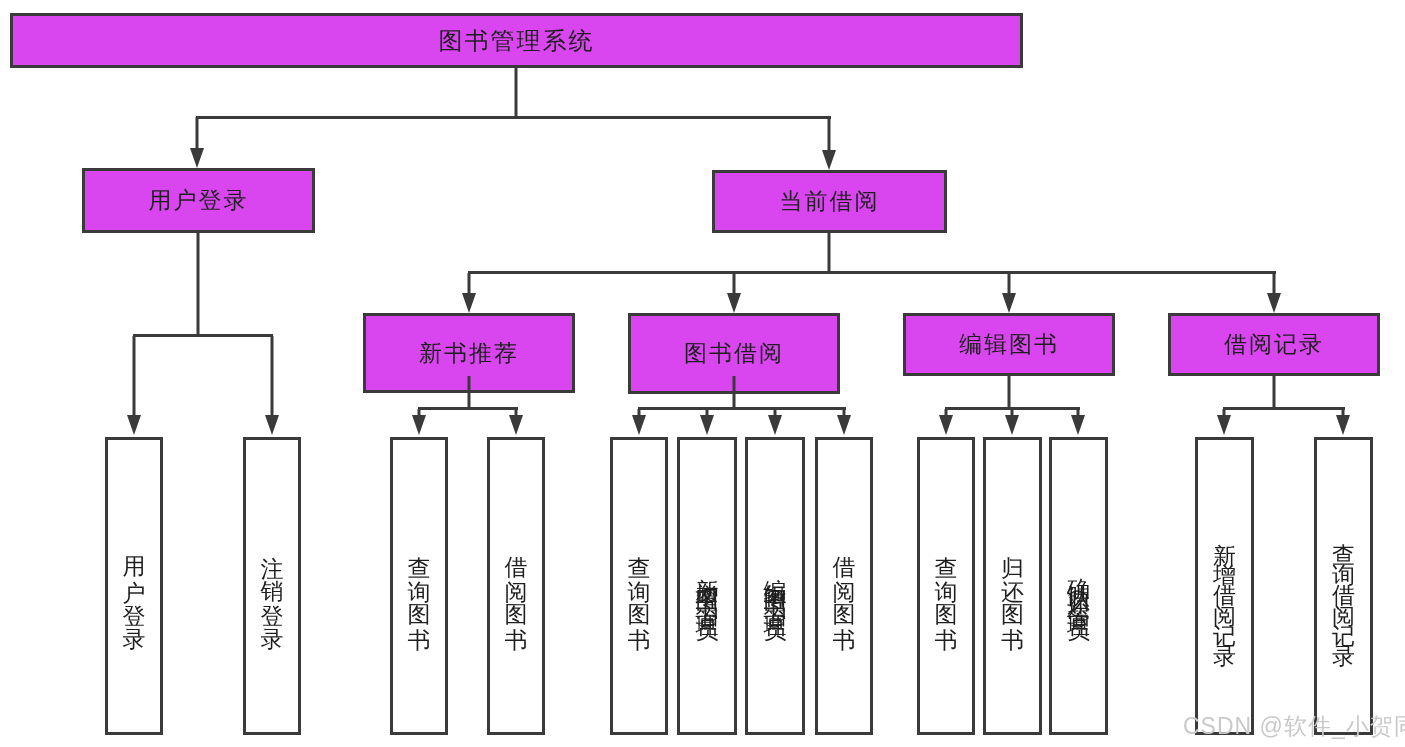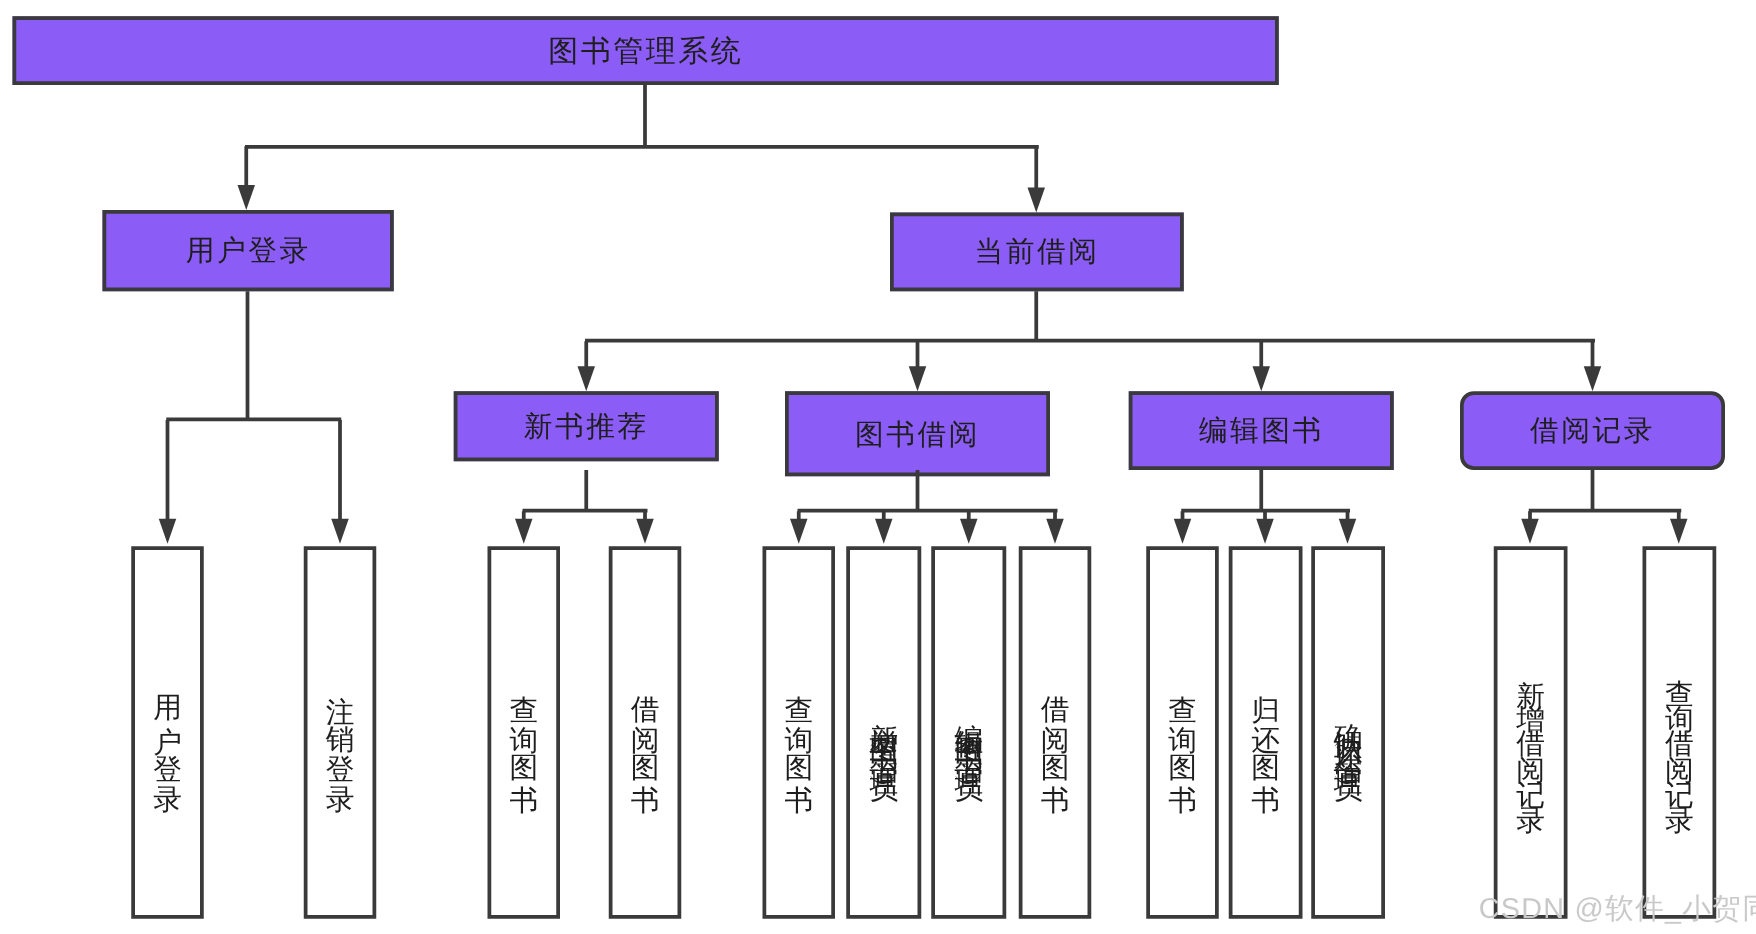--- a/index.html
+++ b/index.html
@@ -14,21 +14,21 @@
     position:relative;
     width:1405px;height:747px;
     background:var(--bg);
     overflow:hidden;
   }
   
   .hbox{
     position:absolute;
     box-sizing:border-box;
     border:3px solid var(--line);
-    background:#8b5cf6;
+    background:#d946ef;
     display:flex;align-items:center;justify-content:center;
     font-size:23px;color:var(--text);
     letter-spacing:2px;
     white-space:nowrap;
   }
   
   .vbox{
     position:absolute;
     box-sizing:border-box;
     border:3px solid var(--line);
@@ -113,30 +113,30 @@
     </div>
   <div class="arrow" style="left:1009px;top:273px;height:40px;">
       <i class="shaft"></i>
       <i class="head"></i>
     </div>
   <div class="arrow" style="left:1274px;top:273px;height:40px;">
       <i class="shaft"></i>
       <i class="head"></i>
     </div>
 
-  <div class="hbox" style="left:363px;top:313px;width:212px;height:56px;">
+  <div class="hbox" style="left:363px;top:313px;width:212px;height:80px;">
     <span>新书推荐</span>
   </div>
-  <div class="hbox" style="left:628px;top:313px;width:212px;height:68px;">
+  <div class="hbox" style="left:628px;top:313px;width:212px;height:81px;">
     <span>图书借阅</span>
   </div>
   <div class="hbox" style="left:903px;top:313px;width:212px;height:63px;">
     <span>编辑图书</span>
   </div>
-  <div class="hbox" style="left:1168px;top:313px;width:212px;height:63px;border-radius:11px;">
+  <div class="hbox" style="left:1168px;top:313px;width:212px;height:63px;">
     <span>借阅记录</span>
   </div>
 
   <div class="vline" style="left:469px;top:376px;height:33px;"></div>
   <div class="hline" style="left:418px;top:407px;width:100px;"></div>
   <div class="arrow" style="left:419px;top:409px;height:26px;">
       <i class="shaft"></i>
       <i class="head"></i>
     </div>
   <div class="arrow" style="left:516px;top:409px;height:26px;">

